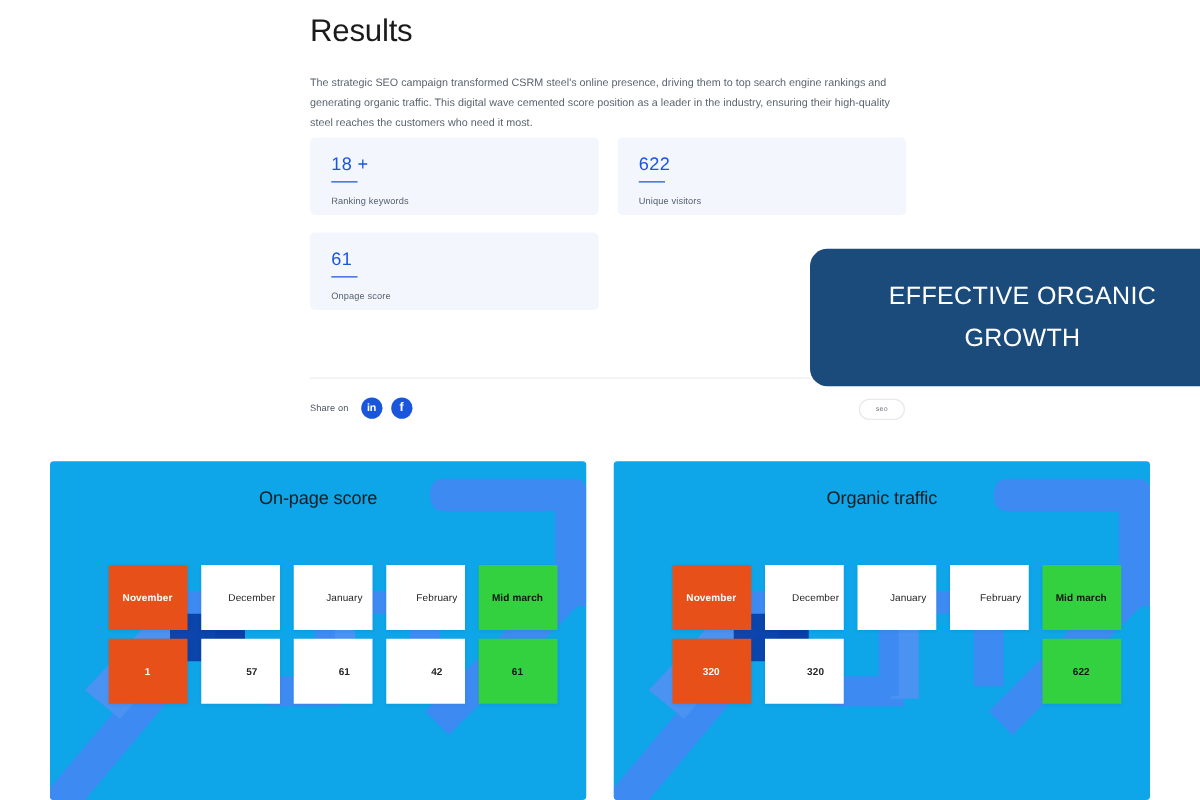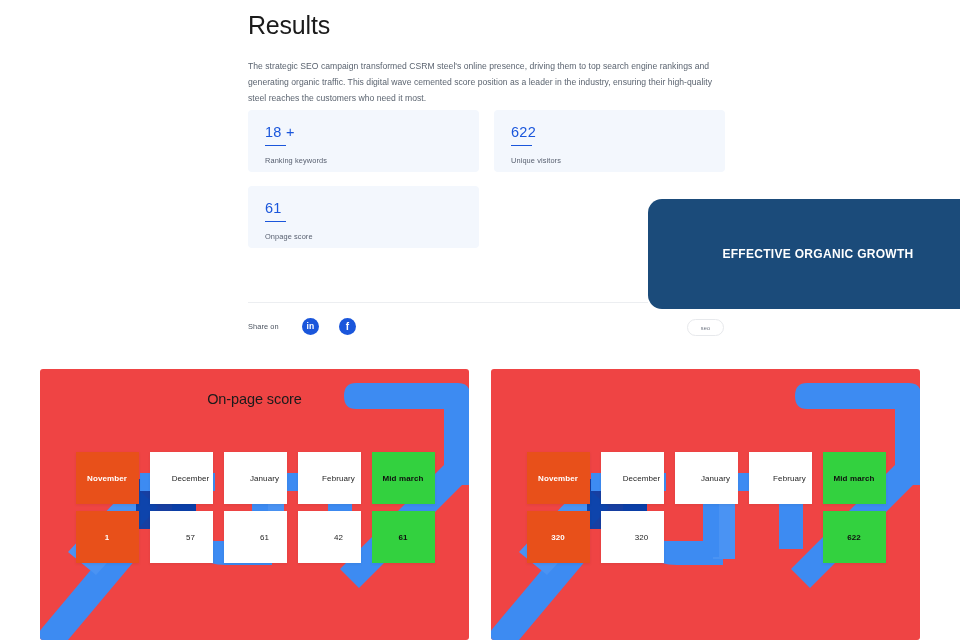--- a/index.html
+++ b/index.html
@@ -101,43 +101,43 @@
     border-radius: 14px 0 0 14px;
     color: #ffffff;
     display: flex;
     align-items: center;
     justify-content: center;
     text-align: center;
     padding: 0 30px 0 40px;
   }
 
   .banner-text {
-    font-size: 12px;
+    font-size: 20px;
     line-height: 34px;
-    font-weight: 700;
+    font-weight: 400;
     letter-spacing: 0.3px;
   }
 
   
   .divider {
     position: absolute;
     left: 248px;
     top: 302px;
     width: 400px;
     height: 1px;
     background: #eceef1;
   }
 
   .share {
     position: absolute;
     left: 248px;
     top: 318px;
     display: flex;
     align-items: center;
-    gap: 20px;
+    gap: 7px;
   }
 
   .share-label {
     font-size: 7.4px;
     color: #4a525e;
     letter-spacing: 0.1px;
     margin-right: 3px;
   }
 
   .social {
@@ -180,21 +180,21 @@
     width: 880px;
     height: 271px;
     display: flex;
     gap: 22px;
   }
 
   .panel {
     position: relative;
     width: 429px;
     height: 271px;
-    background: #ef4444;
+    background: #0ea5e9;
     border-radius: 3px;
     overflow: hidden;
   }
 
   .panel-title {
     position: absolute;
     left: 0;
     right: 0;
     top: 22px;
     text-align: center;
@@ -207,21 +207,21 @@
 
   .arrow-layer {
     position: absolute;
     inset: 0;
     z-index: 1;
   }
   .arrow-layer svg { display: block; width: 100%; height: 100%; }
 
   .grid {
     position: absolute;
-    left: 35px;
+    left: 46px;
     top: 83px;
     width: 360px;
     z-index: 3;
     display: flex;
     gap: 10px;
   }
 
   .col {
     width: 72px;
     display: flex;
@@ -239,21 +239,21 @@
     letter-spacing: 0.1px;
     box-shadow: 0 1px 3px rgba(0,0,0,0.07);
   }
 
   .cell.head { margin-bottom: 7px; }
 
   .cell.white { background: #ffffff; color: #242424; padding-left: 19px; }
   .cell.orange { background: #e8501a; color: #ffffff; font-weight: 700; }
   .cell.green  { background: #33d13f; color: #101010; font-weight: 700; }
   .cell.head.white { font-weight: 400; }
-  .cell.val.white { font-weight: 400; text-align: center; }
+  .cell.val.white { font-weight: 700; text-align: center; }
 </style>
 </head>
 <body>
 
 <div class="page">
 
   <div class="article">
     <h1 class="page-title">Results</h1>
     <p class="intro">The strategic SEO campaign transformed CSRM steel's online presence, driving them to top search engine rankings and generating organic traffic. This digital wave cemented score position as a leader in the industry, ensuring their high-quality steel reaches the customers who need it most.</p>
   </div>
@@ -338,20 +338,21 @@
           <div class="cell val white">42</div>
         </div>
         <div class="col">
           <div class="cell head green">Mid march</div>
           <div class="cell val green">61</div>
         </div>
       </div>
     </div>
 
     <div class="panel">
+      <div class="panel-title">Organic traffic</div>
       <div class="arrow-layer">
         <svg viewBox="0 0 429 271" preserveAspectRatio="none">
           <path d="M-8 271 L60 190 L96 190 L28 271 Z" fill="#3d8bf2"></path>
           <path d="M28 183 L92 115 L118 138 L56 206 Z" fill="#4a93f3"></path>
           <path d="M96 110 L150 110 L150 160 L96 160 Z" fill="#0b3fa8" opacity="0.95"></path>
           <path d="M100 104 L175 104 L175 122 L100 122 Z" fill="#3d8bf2"></path>
           <path d="M132 110 L156 110 L156 165 L132 165 Z" fill="#0b3fa8"></path>
           <path d="M150 160 Q150 196 186 196 L232 196 L232 172 L176 172 Q158 172 158 158 Z" fill="#3d8bf2"></path>
           <path d="M148 160 L166 160 L172 190 L150 186 Z" fill="#0b3fa8"></path>
           <path d="M222 120 L244 120 L244 190 L222 190 Z" fill="#4a93f3"></path>

